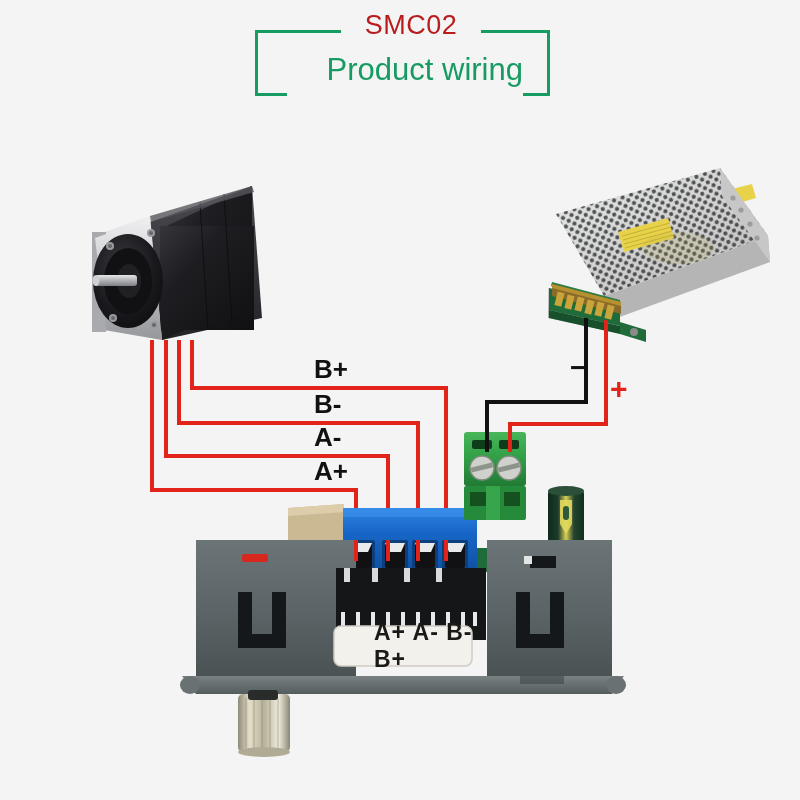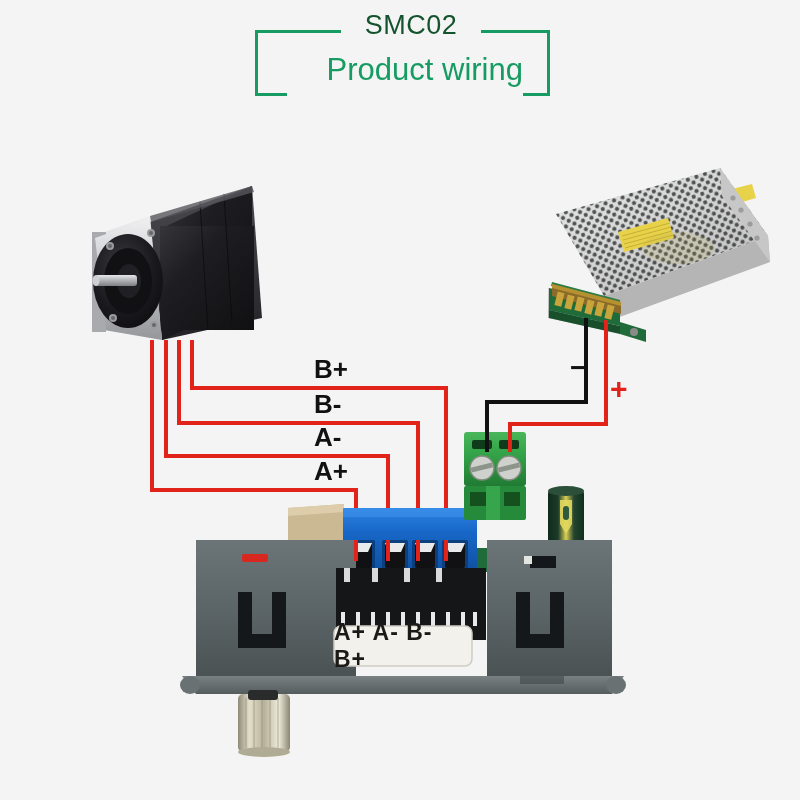--- a/index.html
+++ b/index.html
@@ -10,21 +10,21 @@
     overflow:hidden;
     position:relative;
   }
   #stage{position:absolute;left:0;top:0;width:800px;height:800px;}
   .layer{position:absolute;left:0;top:0;width:800px;height:800px;}
 
   
   .title-wrap{position:absolute;left:255px;top:14px;width:295px;height:82px;}
   .title-text-smc{
     position:absolute;left:96px;top:-4px;width:120px;
-    text-align:center;font-size:27px;color:#14532d;letter-spacing:0.5px;
+    text-align:center;font-size:27px;color:#b91c1c;letter-spacing:0.5px;
     line-height:30px;
   }
   .title-text-prod{
     position:absolute;left:28px;top:38px;width:240px;
     text-align:right;font-size:31px;color:#169b62;line-height:36px;
   }
   .brk{position:absolute;background:#169b62;}
 
   
   .wire{position:absolute;background:#e2231a;}
@@ -359,15 +359,15 @@
   <div class="lbl" style="left:314px;top:354px;font-size:26px;">B+</div>
   <div class="lbl" style="left:314px;top:389px;font-size:26px;">B-</div>
   <div class="lbl" style="left:314px;top:422px;font-size:26px;">A-</div>
   <div class="lbl" style="left:314px;top:456px;font-size:26px;">A+</div>
 
   <div class="lbl-sign" style="left:570px;top:352px;font-size:28px;color:#111;">−</div>
   <div class="lbl-sign" style="left:610px;top:372px;font-size:30px;color:#e2231a;">+</div>
 
   <div style="position:absolute;left:334px;top:626px;width:126px;height:40px;
               display:flex;align-items:center;justify-content:center;
-              font-size:23px;font-weight:bold;color:#1b1a18;letter-spacing:1px;">A+ A- B- B+</div>
+              font-size:23px;font-weight:bold;color:#1b1a18;letter-spacing:1px;padding-left:40px;">A+ A- B- B+</div>
 
 </div>
 
 </body></html>

